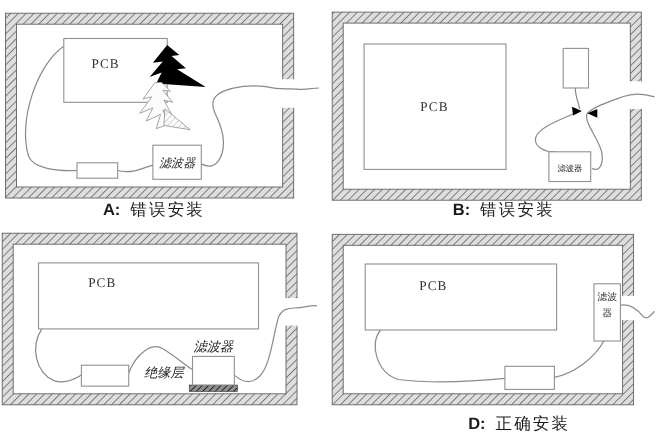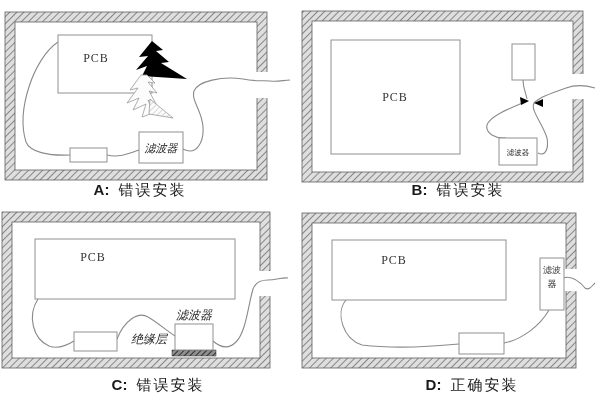--- a/index.html
+++ b/index.html
@@ -99,23 +99,20 @@
       <path class="cable" d="M117,139 C124,121 138,111 148,117 C157,122 167,131 175,136"></path>
       <path class="cable" d="M213,141 C221,148 229,149 236,142 C246,132 248,106 253,89 C256,81 262,80 268,80 C276,80 283,77 288,78"></path>
       <rect class="box" x="35" y="39" width="200" height="60"></rect>
       <text class="pcbtext" x="93" y="61" text-anchor="middle">PCB</text>
       <rect class="box" x="74" y="132" width="43" height="19"></rect>
       <rect x="172" y="150" width="44" height="6" fill="url(#hatchDark)" stroke="#333" stroke-width="0.5"></rect>
       <rect class="box" x="175" y="124" width="38" height="26"></rect>
       <text class="handtext" x="194" y="119" text-anchor="middle">滤波器</text>
       <text class="handtext" x="149" y="143" text-anchor="middle">绝缘层</text>
     </svg>
-    <div class="caption cap-c">
-      <span class="cap-letter">C:</span><span class="cap-text">错误安装</span>
-    </div>
   </div>
 
   <div class="panel">
     <svg width="300" height="200" viewBox="0 0 300 200">
       <rect class="wall" x="2" y="13" width="274" height="155"></rect>
       <rect class="inner" x="12" y="23" width="254" height="135"></rect>
       <rect class="gap" x="263" y="70" width="15" height="20"></rect>
       <path class="cable" d="M46,100 C35,113 43,139 62,145 C95,149 128,147 159,144"></path>
       <path class="cable" d="M204,143 C221,140 240,126 249,110"></path>
       <path class="cable" d="M263,78 C272,75 280,82 285,88 C289,91 292,86 295,83"></path>

